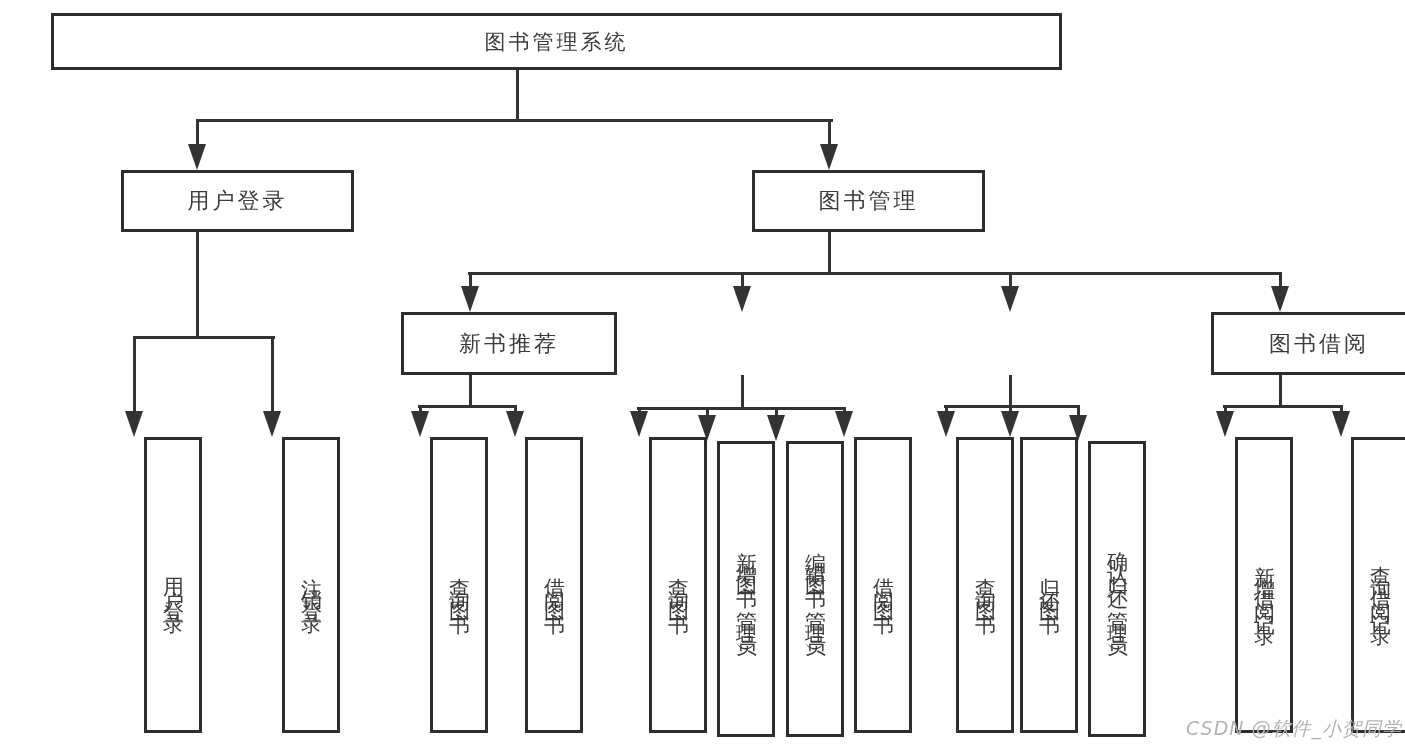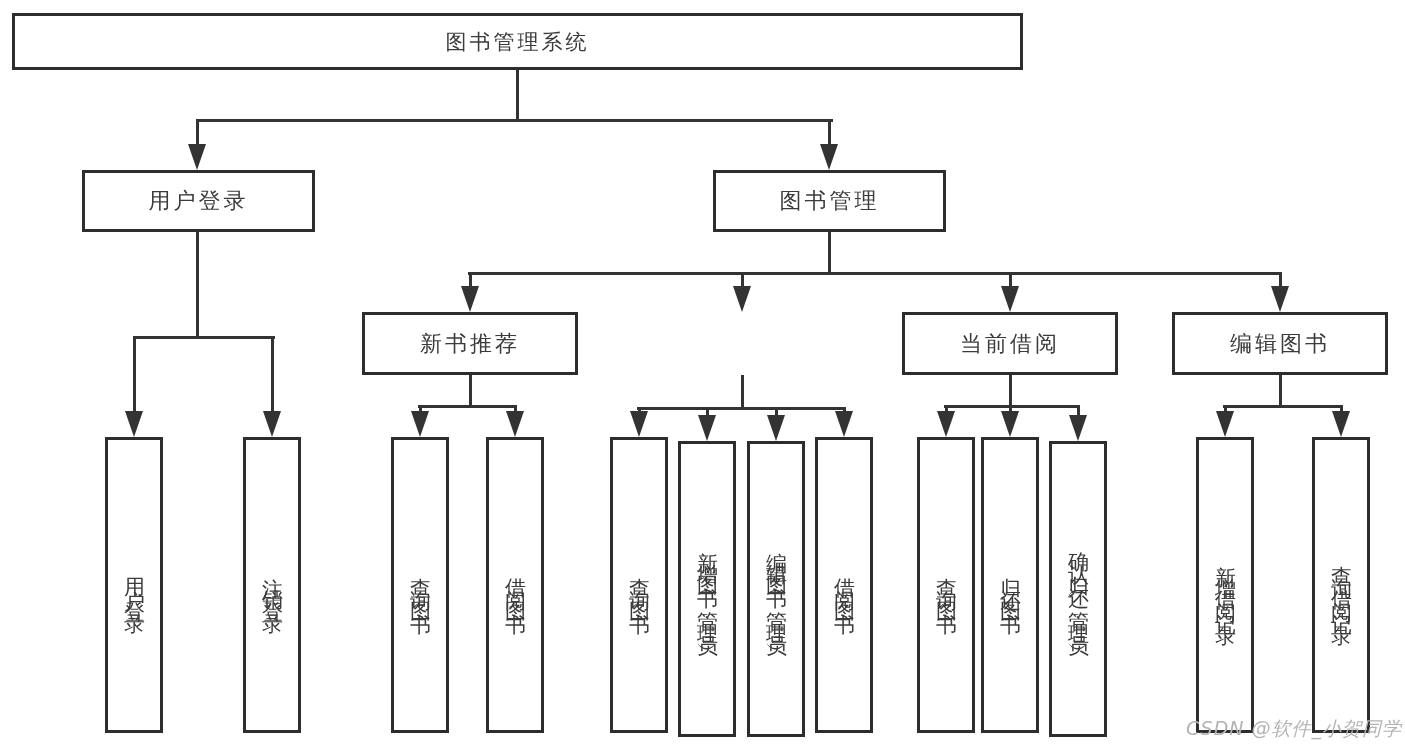--- a/index.html
+++ b/index.html
@@ -23,20 +23,21 @@
   
   .box {
     position: absolute;
     box-sizing: border-box;
     background: #ffffff;
     border: 3px solid #2d2d2d;
     display: flex;
     align-items: center;
     justify-content: center;
     color: #3b3b3b;
+    margin-left: 39px;
   }
   .hlabel {
     font-size: 22px;
     letter-spacing: 3px;
     white-space: nowrap;
     color: #3b3b3b;
   }
   .root .hlabel { font-size: 21px; }
   .vbox .vlabel {
     writing-mode: vertical-rl;
@@ -130,25 +131,22 @@
   <div class="box" style="left:82px;top:170px;width:233px;height:62px">
     <span class="hlabel">用户登录</span>
   </div>
   <div class="box" style="left:713px;top:170px;width:233px;height:62px">
     <span class="hlabel">图书管理</span>
   </div>
 
   <div class="box" style="left:362px;top:312px;width:216px;height:63px">
     <span class="hlabel">新书推荐</span>
   </div>
-  <div class="box" style="left:902px;top:312px;width:216px;height:63px">
-    <span class="hlabel">当前借阅</span>
-  </div>
   <div class="box" style="left:1172px;top:312px;width:216px;height:63px">
-    <span class="hlabel">编辑图书</span>
+    <span class="hlabel">图书借阅</span>
   </div>
 
   <div class="box vbox" style="left:105px;top:437px;width:58px;height:296px">
     <span class="vlabel">用户登录</span>
   </div>
   <div class="box vbox" style="left:243px;top:437px;width:58px;height:296px">
     <span class="vlabel">注销登录</span>
   </div>
 
   <div class="box vbox" style="left:391px;top:437px;width:58px;height:296px">

